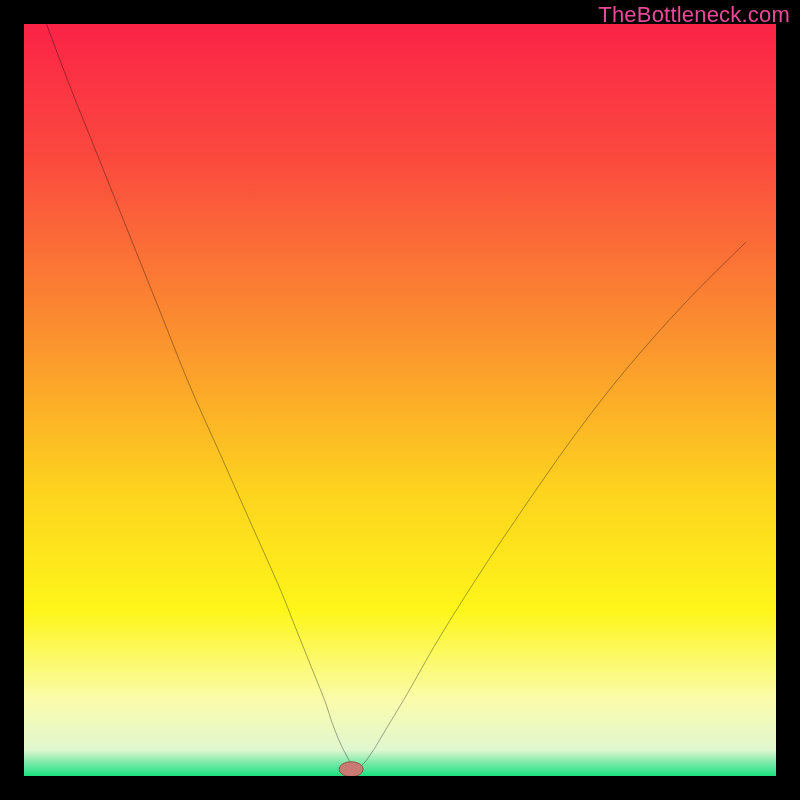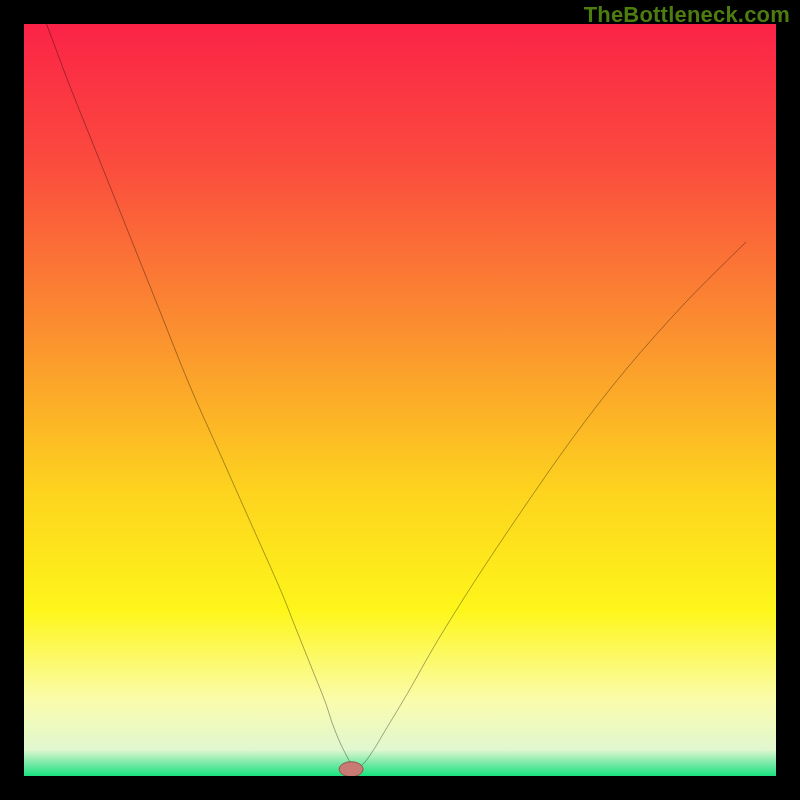--- a/index.html
+++ b/index.html
@@ -14,23 +14,23 @@
   .frame {
     position: relative;
     width: 800px;
     height: 800px;
     background: #000;
   }
   .watermark {
     position: absolute;
     top: 2px;
     right: 10px;
-    color: #4d7c0f;
+    color: #ec4899;
     font-size: 22px;
-    font-weight: 700;
+    font-weight: 400;
     letter-spacing: 0.2px;
     user-select: none;
     z-index: 5;
     text-align: right;
   }
   .plot-area {
     position: absolute;
     left: 24px;
     top: 24px;
     width: 752px;

